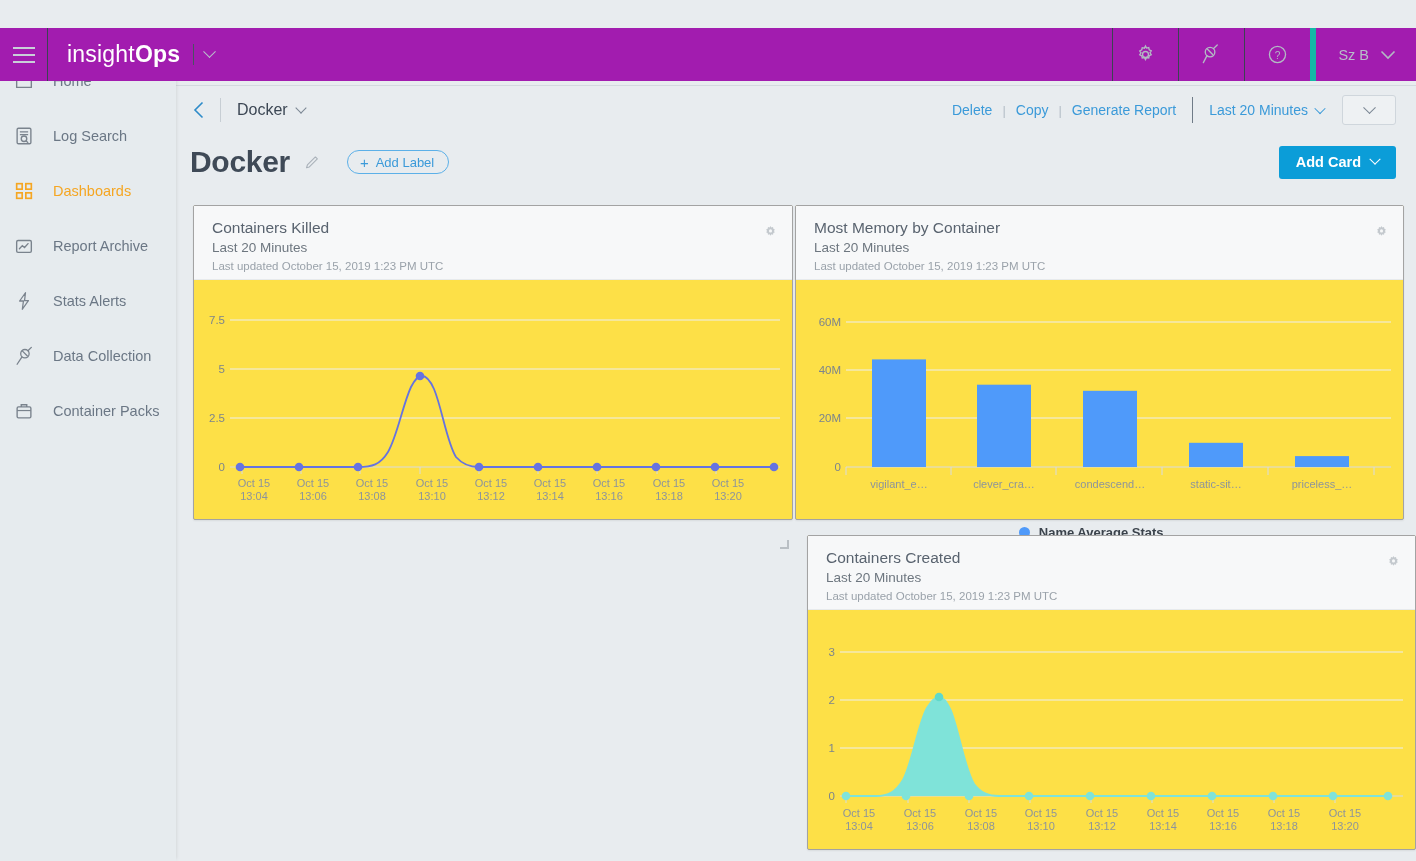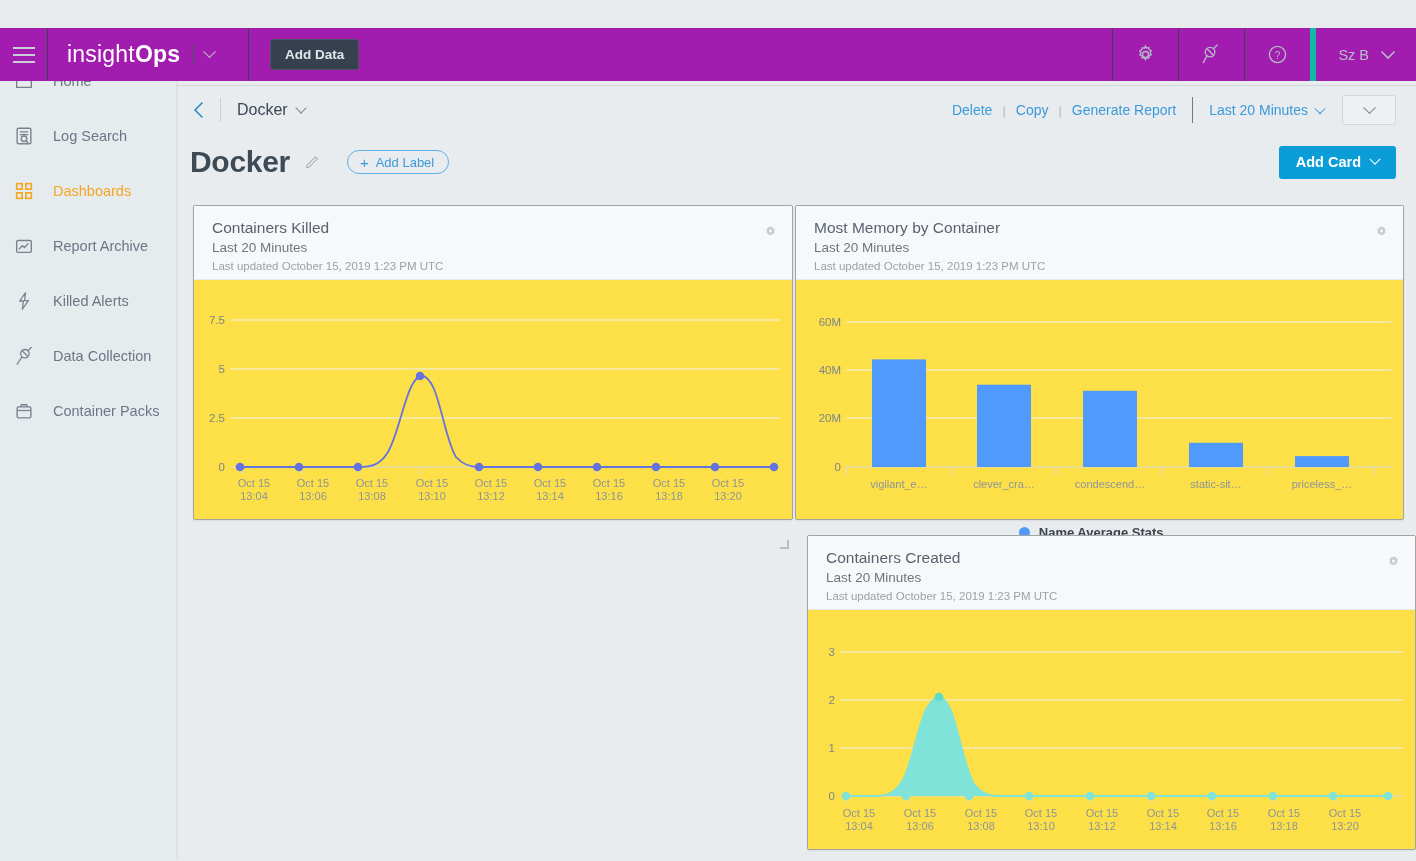--- a/index.html
+++ b/index.html
@@ -191,23 +191,20 @@
       <i></i>
         <i></i>
         <i></i>
     </span>
   </div>
   <div class="brand-cell">
     <div class="brand"><span>insight</span><b>Ops</b></div>
     <span class="brand-divider"></span>
     <span class="chev"></span>
   </div>
-  <div class="adddata-cell">
-    <button class="adddata-btn">Add Data</button>
-  </div>
   <div class="topbar-spacer"></div>
 
   <div class="icon-cell">
     <svg width="23" height="23" viewBox="0 0 24 24">
       <g fill="none" stroke="#b3bac4" stroke-width="1.4">
         <circle cx="12" cy="12" r="3.1"></circle>
         <path d="M12 3.2l1.1 2.1 2.3-.5.5 2.3 2.1 1.1-1.3 2 1.3 2-2.1 1.1-.5 2.3-2.3-.5L12 17.3l-1.1-2.1-2.3.5-.5-2.3L6 12.3l1.3-2L6 8.3l2.1-1.1.5-2.3 2.3.5z"></path>
       </g>
     </svg>
   </div>
@@ -281,21 +278,21 @@
     </span>
     <span class="nav-label">Report Archive</span>
   </div>
 
   <div class="nav-item">
     <span class="nav-icon">
       <svg width="22" height="22" viewBox="0 0 24 24">
         <path d="M13.6 3l-6.4 9h4.2l-1.2 9 6.6-9.4h-4.2z" fill="none" stroke="#7a838d" stroke-width="1.4" stroke-linejoin="round"></path>
       </svg>
     </span>
-    <span class="nav-label">Killed Alerts</span>
+    <span class="nav-label">Stats Alerts</span>
   </div>
 
   <div class="nav-item">
     <span class="nav-icon">
       <svg width="22" height="22" viewBox="0 0 24 24">
         <g fill="none" stroke="#7a838d" stroke-width="1.4" stroke-linecap="round">
           <circle cx="13" cy="9.5" r="4.6"></circle>
           <path d="M16.3 6.2L20 2.6"></path>
           <path d="M9.8 12.9L4.5 21"></path>
           <path d="M10.1 6.4l5.6 5.6"></path>

